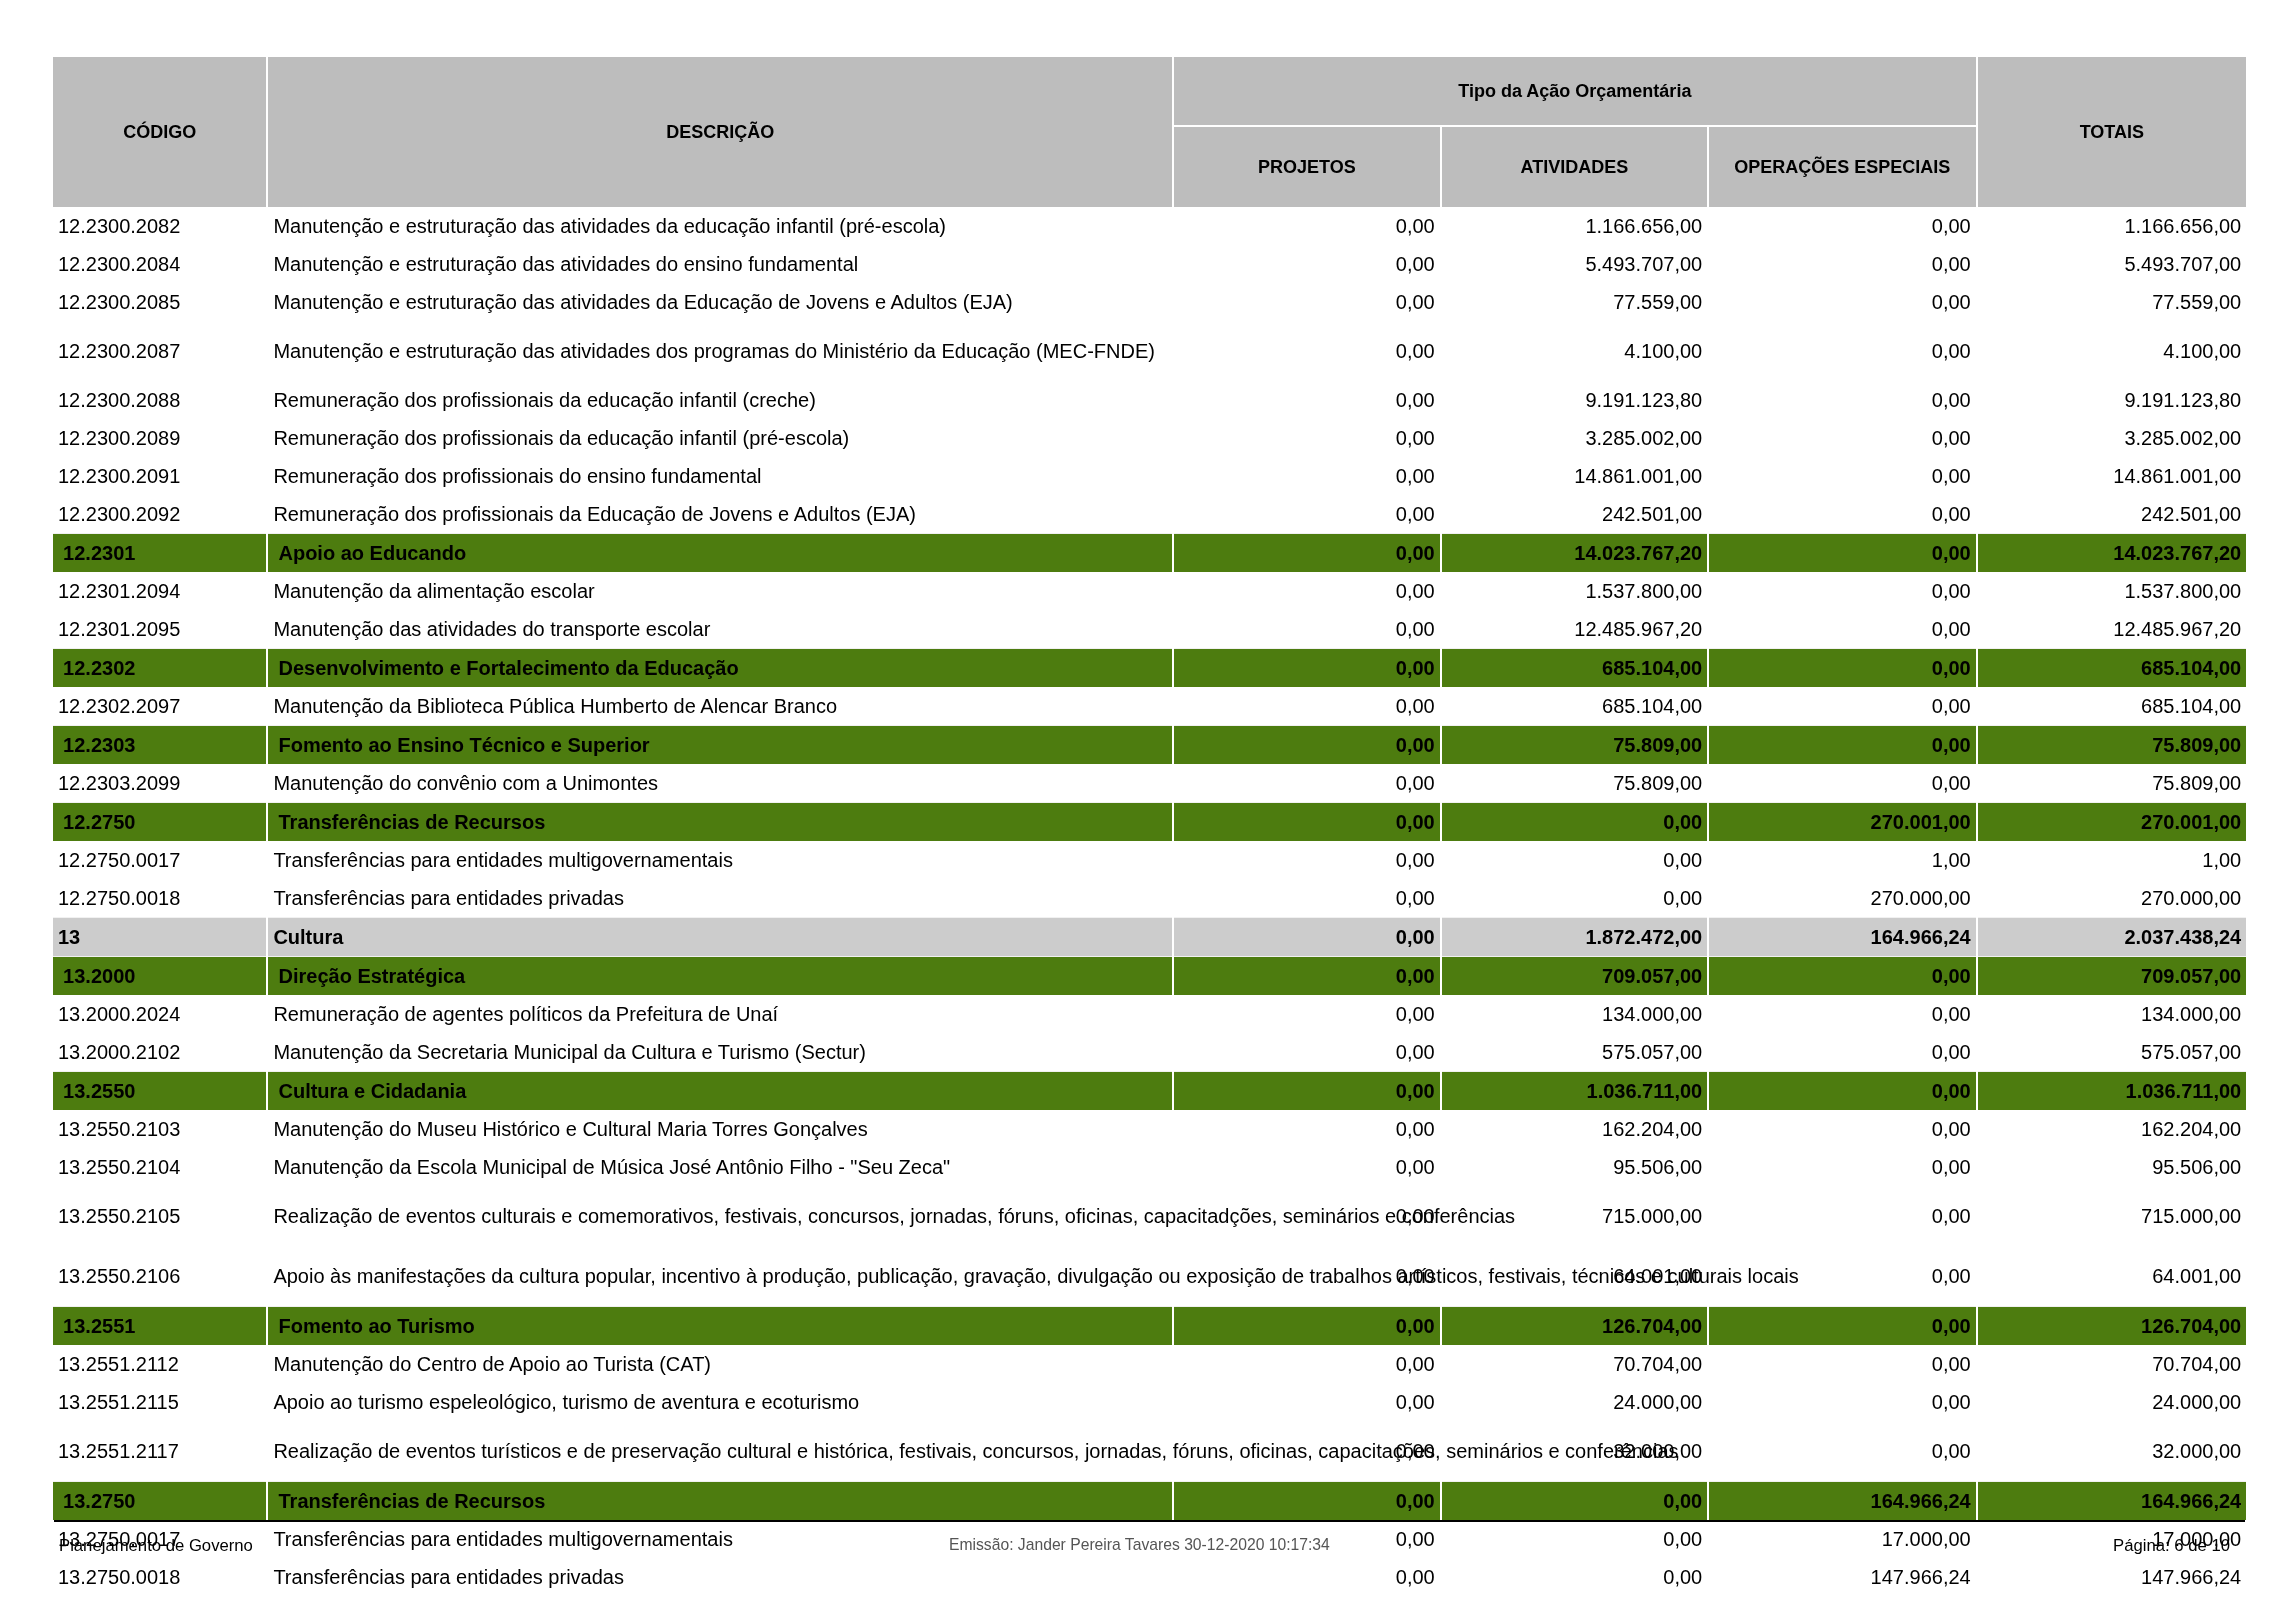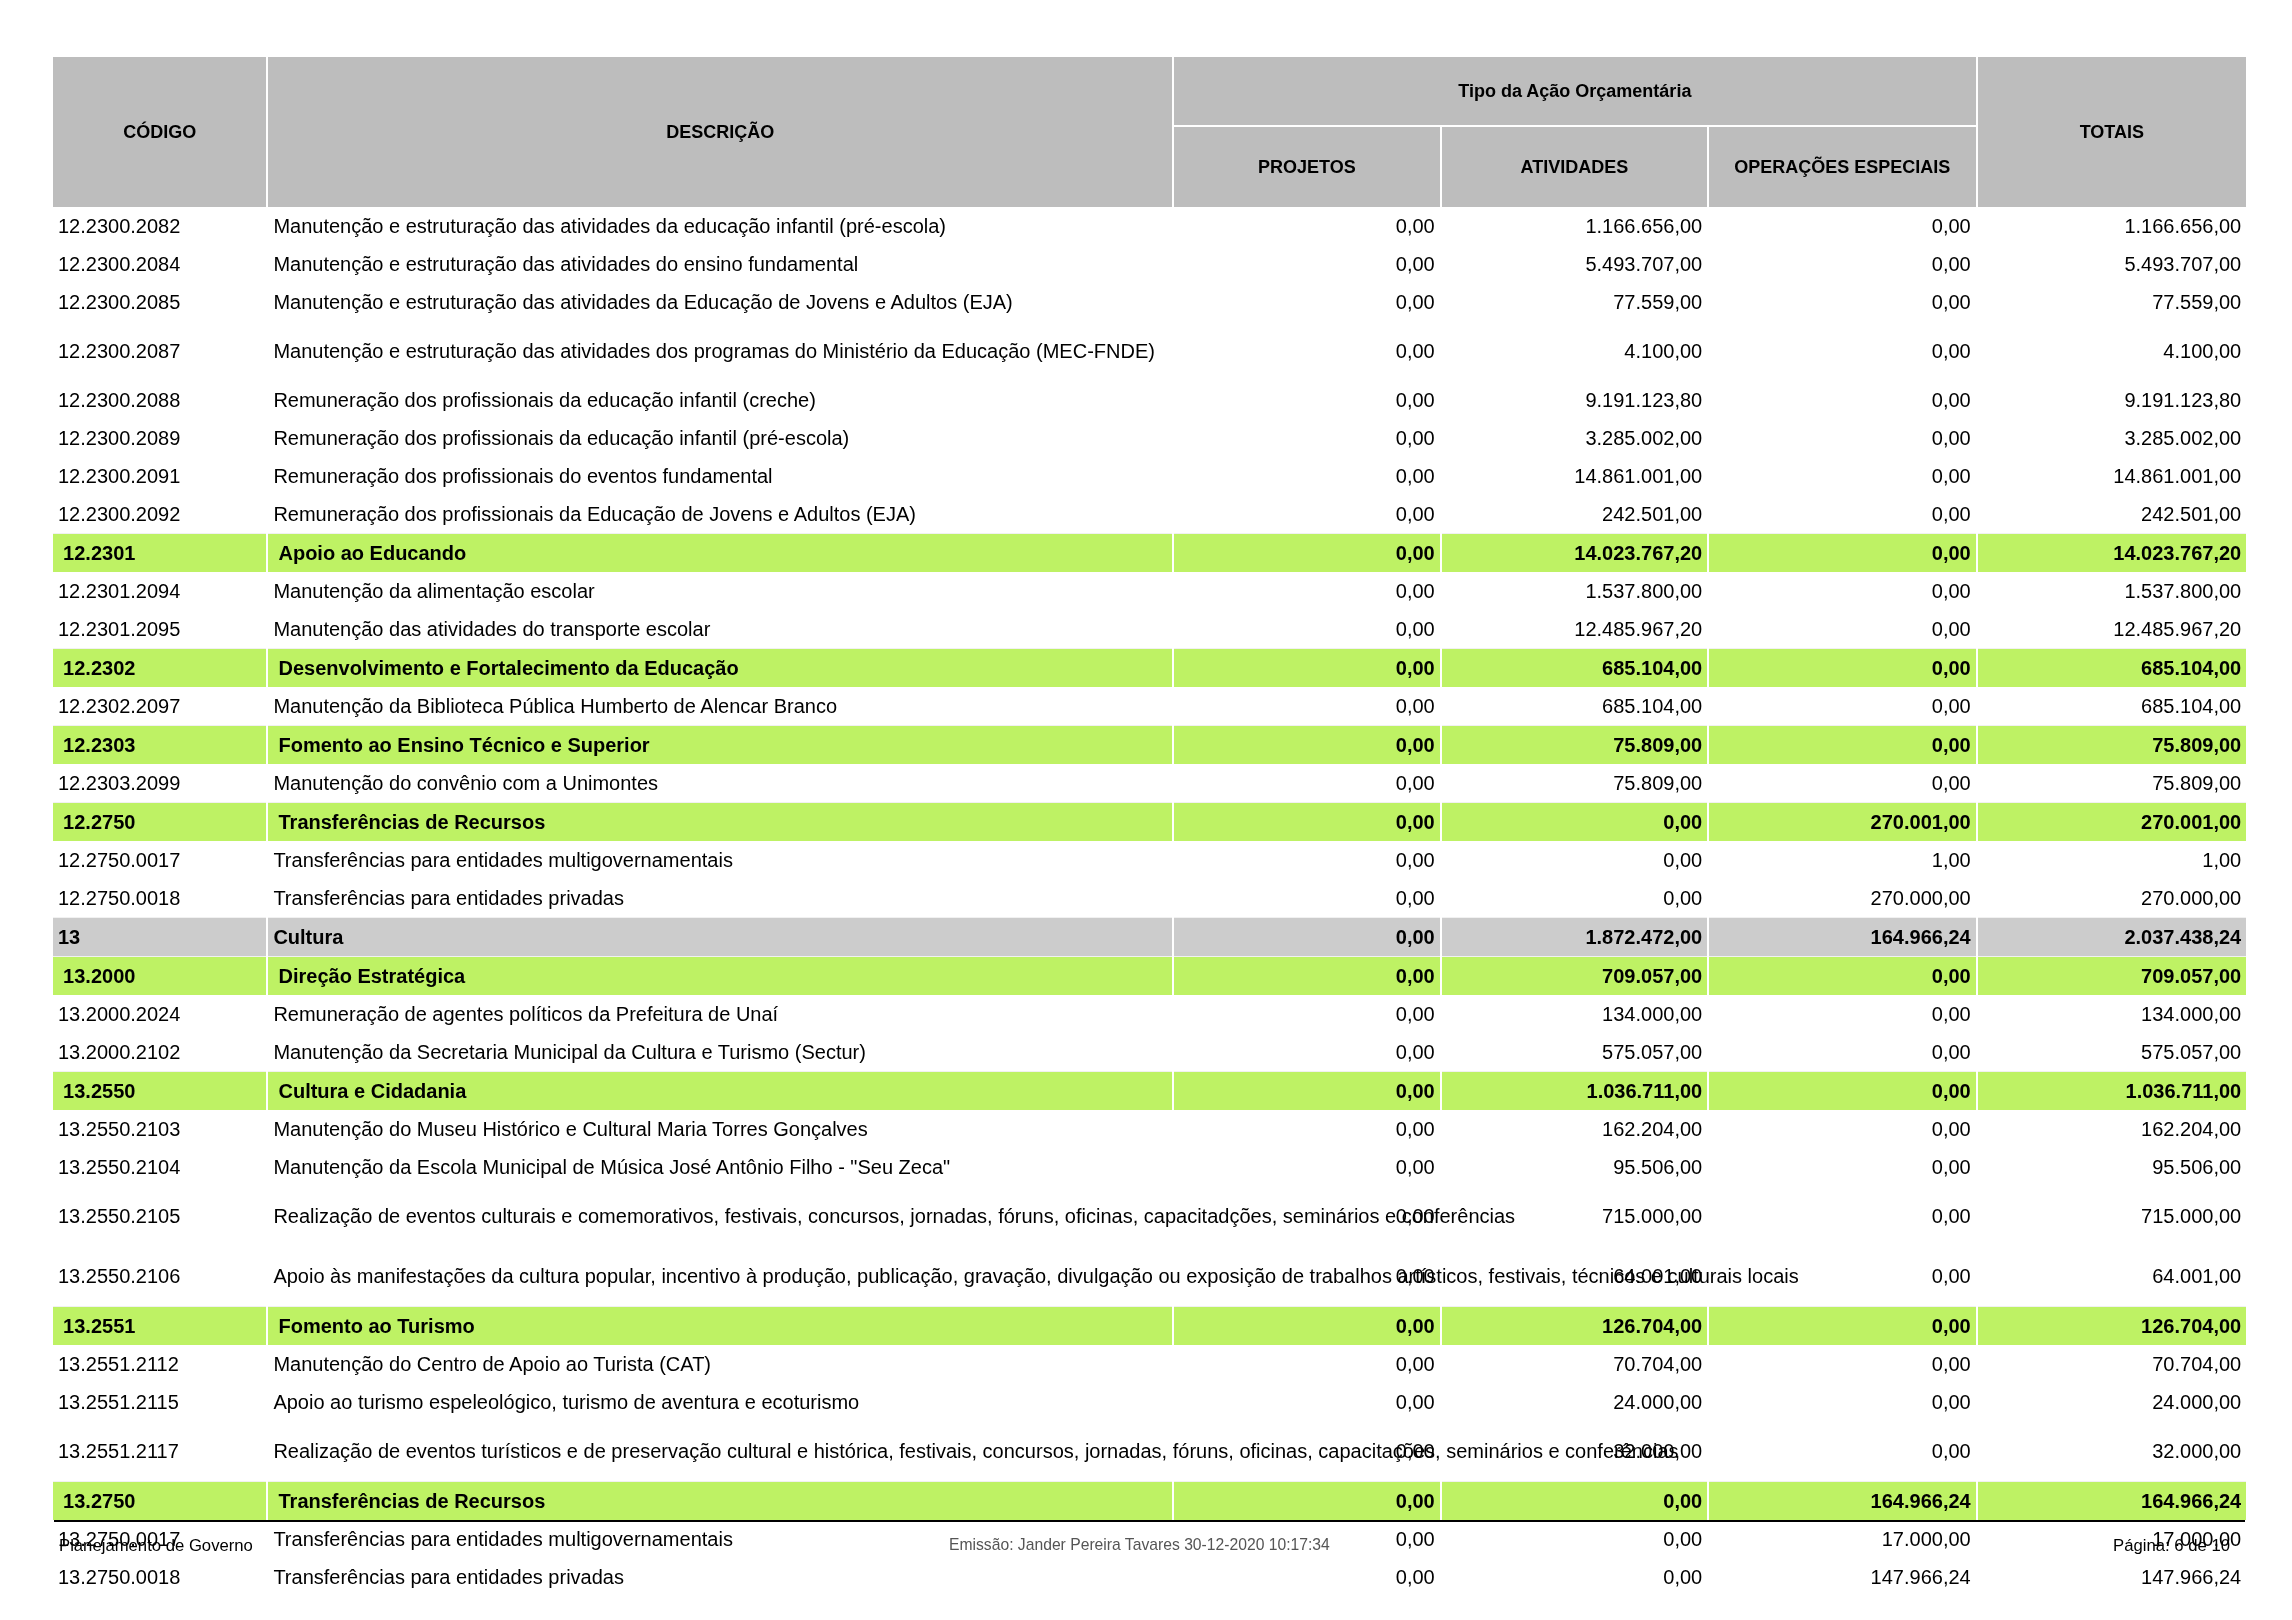--- a/index.html
+++ b/index.html
@@ -8,21 +8,21 @@
   .page { position:absolute; left:54px; top:57px; width:2191px; }
   table.budget { border-collapse:separate; border-spacing:2.9px 0; width:2197px; margin-left:-2.9px; table-layout:fixed; }
   table.budget th { background:#bdbdbd; font-weight:bold; font-size:18px; text-align:center; padding:14px; color:#000; }
   th.h-top { height:40px; border-bottom:2.9px solid #fff; }
   th.h-sub { height:52px; }
   th.h-full { height:81px; }
   table.budget td { font-size:20px; height:38px; padding:0 4.9px; vertical-align:middle; white-space:nowrap; }
   td.num { text-align:right; }
   td.desc { white-space:normal; line-height:24.5px; padding-top:0; padding-bottom:0; }
   tr.tall td { height:60px; }
-  tr.group td { background:#bef264; font-weight:bold;padding-left:10px; }
+  tr.group td { background:#4d7c0f; font-weight:bold;padding-left:10px; }
   tr.func td { background:#cccccc; font-weight:bold; }
   tr.group td, tr.func td { border-top:1px solid #f1f1f1; }
   td.code { padding-left:3.9px; }
   .footer-rule { position:absolute; left:54px; top:1520px; width:2191px; height:2px; background:#000; }
   .footer { position:absolute; top:1536px; font-size:16.7px; }
   .footer.left { left:59px; }
   .footer.center { left:949px; color:#555; font-size:15.7px; }
   .footer.right { right:63px; }
 </style>
 </head>
@@ -95,21 +95,21 @@
         <tr class="">
           <td class="code">12.2300.2089</td>
           <td class="desc">Remuneração dos profissionais da educação infantil (pré-escola)</td>
           <td class="num">0,00</td>
           <td class="num">3.285.002,00</td>
           <td class="num">0,00</td>
           <td class="num">3.285.002,00</td>
         </tr>
         <tr class="">
           <td class="code">12.2300.2091</td>
-          <td class="desc">Remuneração dos profissionais do eventos fundamental</td>
+          <td class="desc">Remuneração dos profissionais do ensino fundamental</td>
           <td class="num">0,00</td>
           <td class="num">14.861.001,00</td>
           <td class="num">0,00</td>
           <td class="num">14.861.001,00</td>
         </tr>
         <tr class="">
           <td class="code">12.2300.2092</td>
           <td class="desc">Remuneração dos profissionais da Educação de Jovens e Adultos (EJA)</td>
           <td class="num">0,00</td>
           <td class="num">242.501,00</td>

